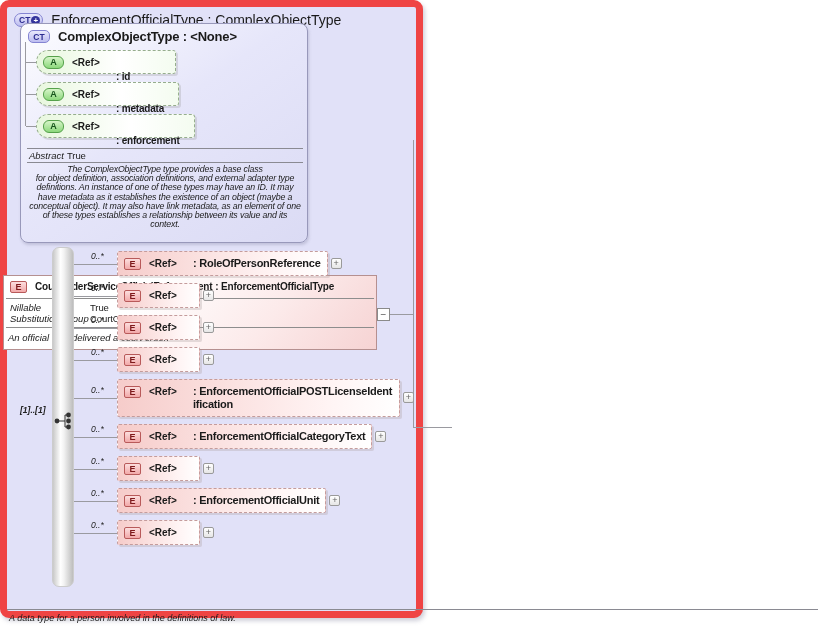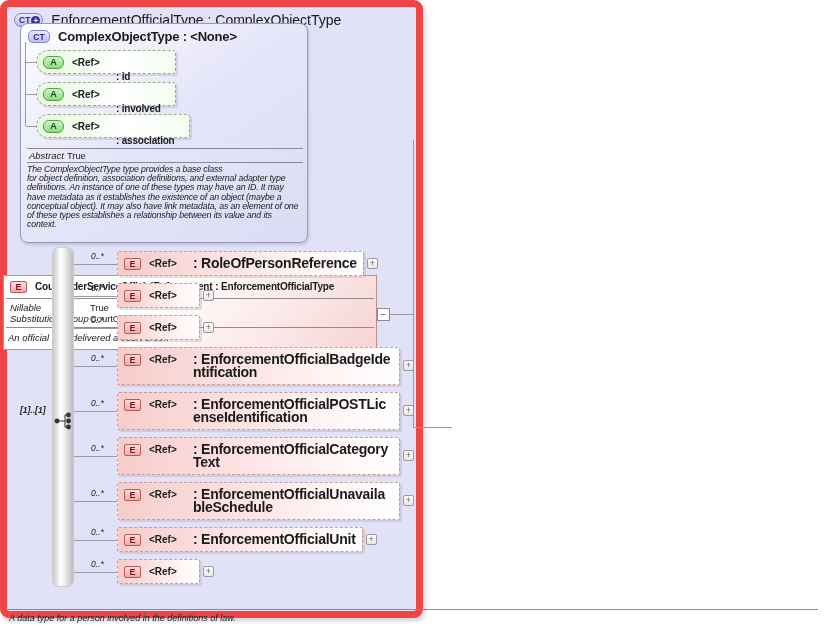--- a/index.html
+++ b/index.html
@@ -74,21 +74,21 @@
     padding:0 14px 0 6px; box-shadow:2px 2px 0 rgba(150,150,150,0.28); }
   .attr-ref { font-weight:bold; font-size:10px; margin-left:8px; width:44px; flex:none; }
   .attr-name { font-weight:bold; font-size:10px; letter-spacing:-0.2px;margin-top:28px; }
 
   #base-facets { position:absolute; left:6px; right:4px; top:124px;
     border-top:1px solid #8a8a92; border-bottom:1px solid #8a8a92; padding:1px 2px; }
   #base-facets .facet-label { width:38px; font-size:9.5px; }
   #base-facets .facet-value { font-size:9.5px; }
   #base-doc { position:absolute; left:6px; right:4px; top:141px;
     font-style:italic; font-size:8.8px; line-height:9.2px; letter-spacing:-0.15px;
-    white-space:pre-line; }
+    white-space:pre-line;text-align:center; }
 
   
   #seq-bar { position:absolute; left:52px; top:247px; width:22px; height:340px;
     border:1px solid #cccccc; border-radius:7px;
     background:linear-gradient(90deg,#c9c9c9,#ffffff 38%,#f2f2f2 55%,#bdbdbd); }
   #seq-icon { position:absolute; left:54px; top:410px; }
   #cardinality { position:absolute; left:20px; top:405px; width:34px;
     font-style:italic; font-weight:bold; font-size:8.5px; color:#222; }
 
   
@@ -97,21 +97,21 @@
   .el-row { position:relative; padding-left:43px; }
   .el-row::before { content:""; position:absolute; left:0; top:50%; width:43px; height:1px; background:#9a9aa0; }
   .occurs { position:absolute; left:17px; top:calc(50% - 13px);
     font-style:italic; font-size:8.5px; color:#222; }
   .el-box { position:relative; display:inline-flex; align-items:flex-start; max-width:288px;
     border:1px dashed #c49c9c; border-radius:2px;
     background:linear-gradient(90deg,#f6ccca,#fff4f4 75%,#ffffff);
     padding:5px 6px; box-shadow:2px 2px 0 rgba(170,155,155,0.3); }
   .el-box .badge-e { margin-top:1px; }
   .el-ref { font-weight:bold; font-size:10px; margin-left:8px; width:44px; flex:none; line-height:13px; }
-  .el-name { font-weight:bold; font-size:14px; line-height:13px; letter-spacing:-0.25px;
+  .el-name { font-weight:bold; font-size:11px; line-height:13px; letter-spacing:-0.25px;
     display:inline-block; max-width:200px; word-break:break-all; }
   .plus-box { position:absolute; right:-15px; top:calc(50% - 6px); width:11px; height:11px;
     border:1px solid #9a9a9a; border-radius:2px; background:linear-gradient(180deg,#ffffff,#e6e6e6);
     color:#666; font-size:9px; line-height:9px; text-align:center; }
 
   #panel-footer { position:absolute; left:7px; right:7px; bottom:4px;
     border-top:1px solid #8a8a92; padding:3px 2px 2px 2px;
     font-style:italic; font-size:9px; }
 </style>
 </head>
@@ -165,29 +165,29 @@
       <span class="badge badge-a">A</span>
       <span class="attr-ref">&lt;Ref&gt;</span>
       <span class="attr-name">: id</span>
     </div>
   </div>
 
   <div class="attr-row">
     <div class="attr-box">
       <span class="badge badge-a">A</span>
       <span class="attr-ref">&lt;Ref&gt;</span>
-      <span class="attr-name">: involved</span>
+      <span class="attr-name">: metadata</span>
     </div>
   </div>
 
   <div class="attr-row">
     <div class="attr-box">
       <span class="badge badge-a">A</span>
       <span class="attr-ref">&lt;Ref&gt;</span>
-      <span class="attr-name">: association</span>
+      <span class="attr-name">: enforcement</span>
     </div>
   </div>
 </div>
       <div id="base-facets">
         <div class="facet-row">
           <span class="facet-label">Abstract</span>
           <span class="facet-value">True</span>
         </div>
       </div>
       <div id="base-doc">The ComplexObjectType type provides a base class
@@ -234,21 +234,20 @@
       <span class="el-ref">&lt;Ref&gt;</span>
       <span class="plus-box">+</span>
     </div>
   </div>
 
   <div class="el-row">
     <span class="occurs">0..*</span>
     <div class="el-box">
       <span class="badge badge-e">E</span>
       <span class="el-ref">&lt;Ref&gt;</span>
-      <span class="el-name">: EnforcementOfficialBadgeIdentification</span>
       <span class="plus-box">+</span>
     </div>
   </div>
 
   <div class="el-row">
     <span class="occurs">0..*</span>
     <div class="el-box">
       <span class="badge badge-e">E</span>
       <span class="el-ref">&lt;Ref&gt;</span>
       <span class="el-name">: EnforcementOfficialPOSTLicenseIdentification</span>
@@ -264,21 +263,20 @@
       <span class="el-name">: EnforcementOfficialCategoryText</span>
       <span class="plus-box">+</span>
     </div>
   </div>
 
   <div class="el-row">
     <span class="occurs">0..*</span>
     <div class="el-box">
       <span class="badge badge-e">E</span>
       <span class="el-ref">&lt;Ref&gt;</span>
-      <span class="el-name">: EnforcementOfficialUnavailableSchedule</span>
       <span class="plus-box">+</span>
     </div>
   </div>
 
   <div class="el-row">
     <span class="occurs">0..*</span>
     <div class="el-box">
       <span class="badge badge-e">E</span>
       <span class="el-ref">&lt;Ref&gt;</span>
       <span class="el-name">: EnforcementOfficialUnit</span>

